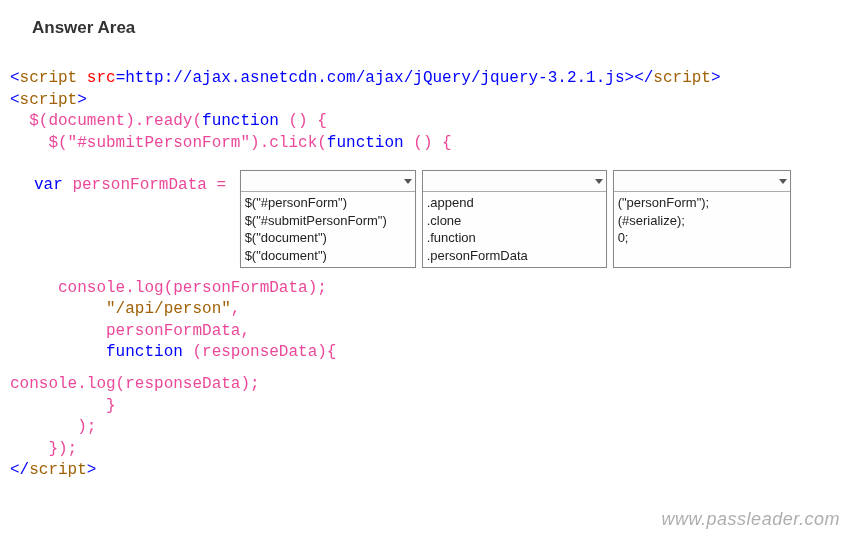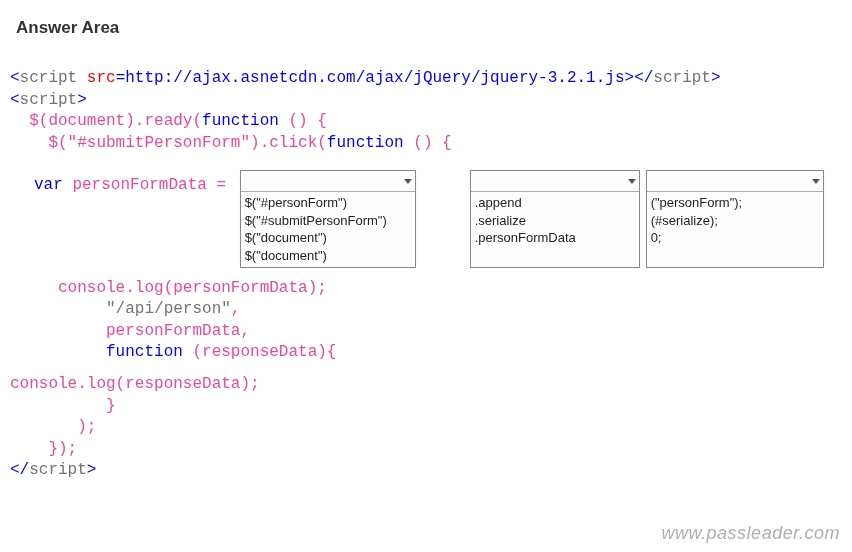--- a/index.html
+++ b/index.html
@@ -15,29 +15,29 @@
       width: 852px;
       height: 552px;
       position: relative;
     }
     .title {
       font-family: Arial, Helvetica, sans-serif;
       font-size: 17px;
       font-weight: bold;
       color: #333333;
       margin-bottom: 30px;
-      margin-left: 6px;
+      margin-left: 22px;
     }
     .code-line {
       white-space: pre;
       line-height: 1.35;
     }
     .blue { color: #0000ff; }
     .red { color: #ff0000; }
-    .maroon { color: #737373; }
+    .maroon { color: #a16207; }
     .black { color: #ec4899; }
     .code-block { line-height: 1.4; }
 
     .row-with-dropdowns {
       display: flex;
       align-items: flex-start;
       margin: 6px 0 10px 0;
     }
     .var-label {
       padding-left: 24px;
@@ -50,21 +50,21 @@
       margin-left: 4px;
     }
     .dropdown-box {
       border: 1px solid #888;
       background: #fefefe;
       font-family: Arial, Helvetica, sans-serif;
       font-size: 13px;
       width: 176px;
       box-shadow: 0 0 1px rgba(0,0,0,0.1);
     }
-    .dropdown-box.d2 { width: 170px; margin-left: 48px; }
+    .dropdown-box.d2 { width: 185px; }
     .dropdown-box.d3 { width: 178px; }
     .dropdown-header {
       display: flex;
       justify-content: flex-end;
       align-items: center;
       border-bottom: 1px solid #aaa;
       background: #fdfdfd;
       height: 21px;
       padding-right: 3px;
     }
@@ -80,21 +80,21 @@
     }
     .dropdown-option {
       line-height: 1.35;
       color: #222;
       white-space: nowrap;
     }
     .gap { height: 10px; }
     .watermark {
       position: absolute;
       right: 12px;
-      bottom: 8px;
+      bottom: 22px;
       font-family: "Comic Sans MS", cursive, sans-serif;
       font-size: 18px;
       color: rgba(120,120,120,0.6);
       font-style: italic;
       letter-spacing: 0.5px;
     }
   </style>
 </head>
 <body>
 
@@ -125,21 +125,22 @@
           <div class="dropdown-option">$("document")</div>
           <div class="dropdown-option">$("document")</div>
         </div>
       </div>
       <div class="dropdown-box d2">
         <div class="dropdown-header">
             <span class="dropdown-arrow"></span>
           </div>
         <div class="dropdown-options">
           <div class="dropdown-option">.append</div>
-          <div class="dropdown-option">.serialize</div>
+          <div class="dropdown-option">.clone</div>
+          <div class="dropdown-option">.function</div>
           <div class="dropdown-option">.personFormData</div>
         </div>
       </div>
       <div class="dropdown-box d3">
         <div class="dropdown-header">
             <span class="dropdown-arrow"></span>
           </div>
         <div class="dropdown-options">
           <div class="dropdown-option">("personForm");</div>
           <div class="dropdown-option">(#serialize);</div>

